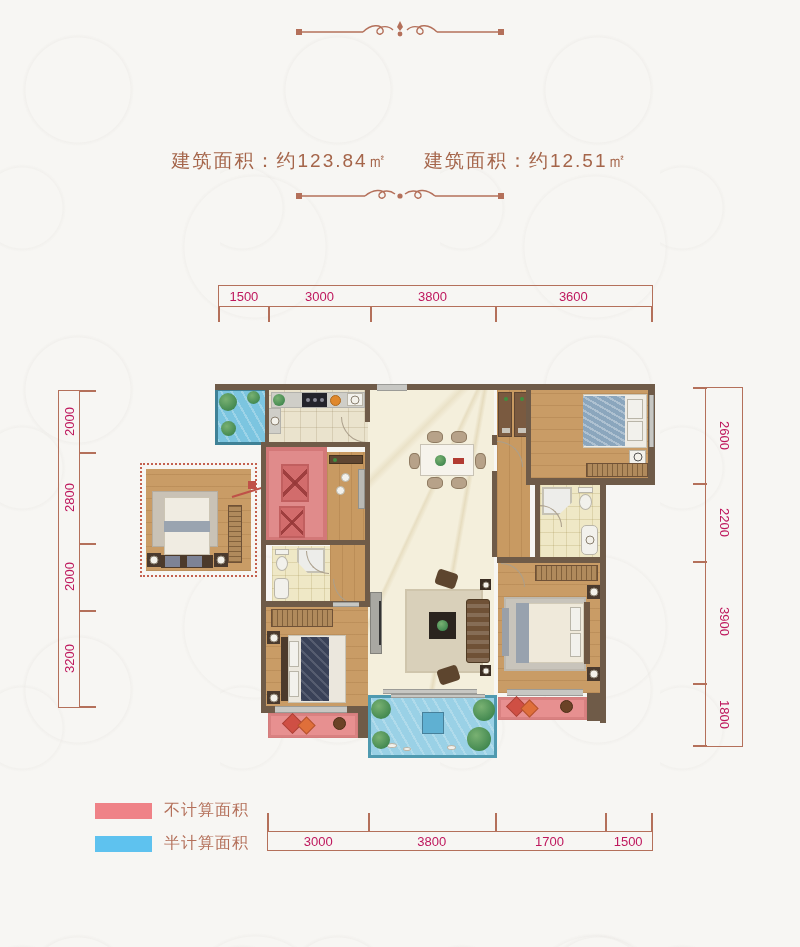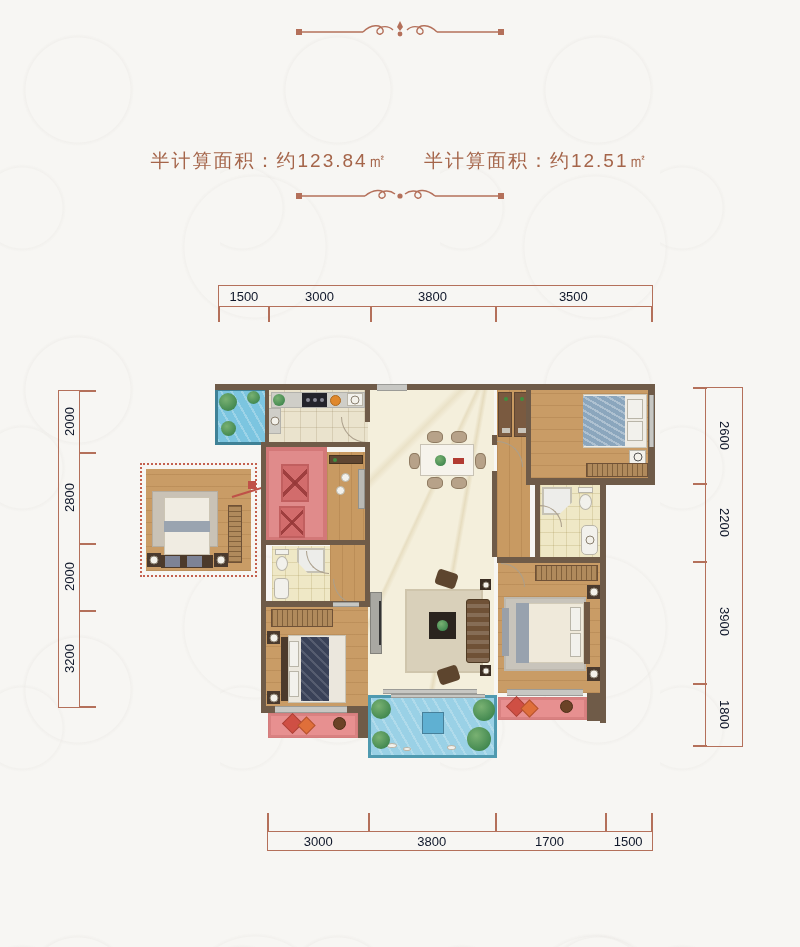--- a/index.html
+++ b/index.html
@@ -13,21 +13,21 @@
     background-size:260px 300px, 340px 380px, 220px 260px;}
   .abs{position:absolute;box-sizing:border-box;}
   
   .title{left:0;right:0;top:30px;text-align:center;font-family:"Liberation Serif",serif;
          font-size:100px;line-height:110px;color:#a5654a;letter-spacing:10px;}
   .subtitle{left:0;right:0;top:148px;text-align:center;font-size:19px;color:#a5654a;letter-spacing:2px;}
   .subtitle span{margin:0 14px;}
   .flourish{left:295px;width:210px;height:26px;}
   .flourish svg{display:block;}
   
-  .band{border:1px solid #b4705a;color:#0f172a;font-size:13px;display:flex;}
+  .band{border:1px solid #b4705a;color:#be185d;font-size:13px;display:flex;}
   .band .seg{display:flex;align-items:center;justify-content:center;}
   .tick{position:absolute;background:#b4705a;}
   .rot-l{transform:rotate(-90deg);white-space:nowrap;}
   .rot-r{transform:rotate(90deg);white-space:nowrap;}
   
   .wall{background:#6f5b48;z-index:6;}
   .teal{border:3px solid #3f8196;background:#7cc5e0;
         background-image:repeating-linear-gradient(60deg, rgba(255,255,255,.25) 0 2px, transparent 2px 9px);}
   .water{background:#9ad1e6;background-image:repeating-linear-gradient(60deg, rgba(255,255,255,.22) 0 2px, transparent 2px 9px);}
   .tile{background-color:#eae3cd;background-image:
@@ -81,22 +81,22 @@
         <line x1="7" y1="14" x2="68" y2="14"></line>
         <path d="M68,14 C76,6 86,6 88,12 C89,16 83,18 82,14 C81,9 92,6 98,12"></path>
       </g>
       <path d="M105,3 l3,6 -3,4 -3,-4 z" fill="#b4705a" stroke="none"></path>
       <circle cx="105" cy="16" r="2.4" fill="#b4705a" stroke="none"></circle>
     </svg>
   </div>
 
 
   <div class="abs subtitle">
-    <span>半计算面积：约123.84㎡</span>
-    <span>半计算面积：约12.51㎡</span>
+    <span>建筑面积：约123.84㎡</span>
+    <span>建筑面积：约12.51㎡</span>
   </div>
 
   <div class="abs flourish" style="top:185px;">
     <svg width="210" height="22" viewBox="0 0 210 22" fill="none" stroke="#b4705a" stroke-width="1.4">
       <rect x="1" y="8" width="6" height="6" fill="#b4705a" stroke="none"></rect>
       <line x1="7" y1="11" x2="70" y2="11"></line>
       <path d="M70,11 C78,4 88,4 90,9 C91,13 85,15 84,11 C83,6 94,4 100,9"></path>
       <g transform="translate(210,0) scale(-1,1)">
         <rect x="1" y="8" width="6" height="6" fill="#b4705a" stroke="none"></rect>
         <line x1="7" y1="11" x2="70" y2="11"></line>
@@ -110,21 +110,21 @@
     <div class="seg" style="width:50px;">
         <span>1500</span>
       </div>
     <div class="seg" style="width:102px;">
         <span>3000</span>
       </div>
     <div class="seg" style="width:125px;">
         <span>3800</span>
       </div>
     <div class="seg" style="width:158px;">
-        <span>3500</span>
+        <span>3600</span>
       </div>
     <div class="tick" style="left:-1px;top:20px;width:2px;height:16px;"></div>
     <div class="tick" style="left:49px;top:20px;width:2px;height:16px;"></div>
     <div class="tick" style="left:151px;top:20px;width:2px;height:16px;"></div>
     <div class="tick" style="left:276px;top:20px;width:2px;height:16px;"></div>
     <div class="tick" style="left:432px;top:20px;width:2px;height:16px;"></div>
   </div>
 
   <div class="abs band" style="left:267px;top:831px;width:386px;height:20px;">
     <div class="seg" style="width:101px;">
@@ -391,14 +391,24 @@
     <div class="abs furn" style="left:72px;top:88px;width:14px;height:14px;background:#4a3a2e;">
         <span class="dot-lamp"></span>
       </div>
   </div>
 
   <svg class="abs" style="left:0;top:0;pointer-events:none;" width="800" height="947">
     <line x1="232" y1="497" x2="313" y2="472" stroke="#bf5148" stroke-width="2"></line>
     <rect x="248" y="481" width="8" height="8" fill="#bf5148"></rect>
   </svg>
 
+  <div class="abs" style="left:95px;top:800px;width:180px;">
+    <div style="display:flex;align-items:center;margin-bottom:12px;">
+      <span style="width:57px;height:16px;background:#ef8287;display:inline-block;"></span>
+      <span class="legend-label" style="margin-left:12px;">不计算面积</span>
+    </div>
+    <div style="display:flex;align-items:center;">
+      <span style="width:57px;height:16px;background:#5ec2ef;display:inline-block;"></span>
+      <span class="legend-label" style="margin-left:12px;">半计算面积</span>
+    </div>
+  </div>
 
 </div>
 
 </body></html>

